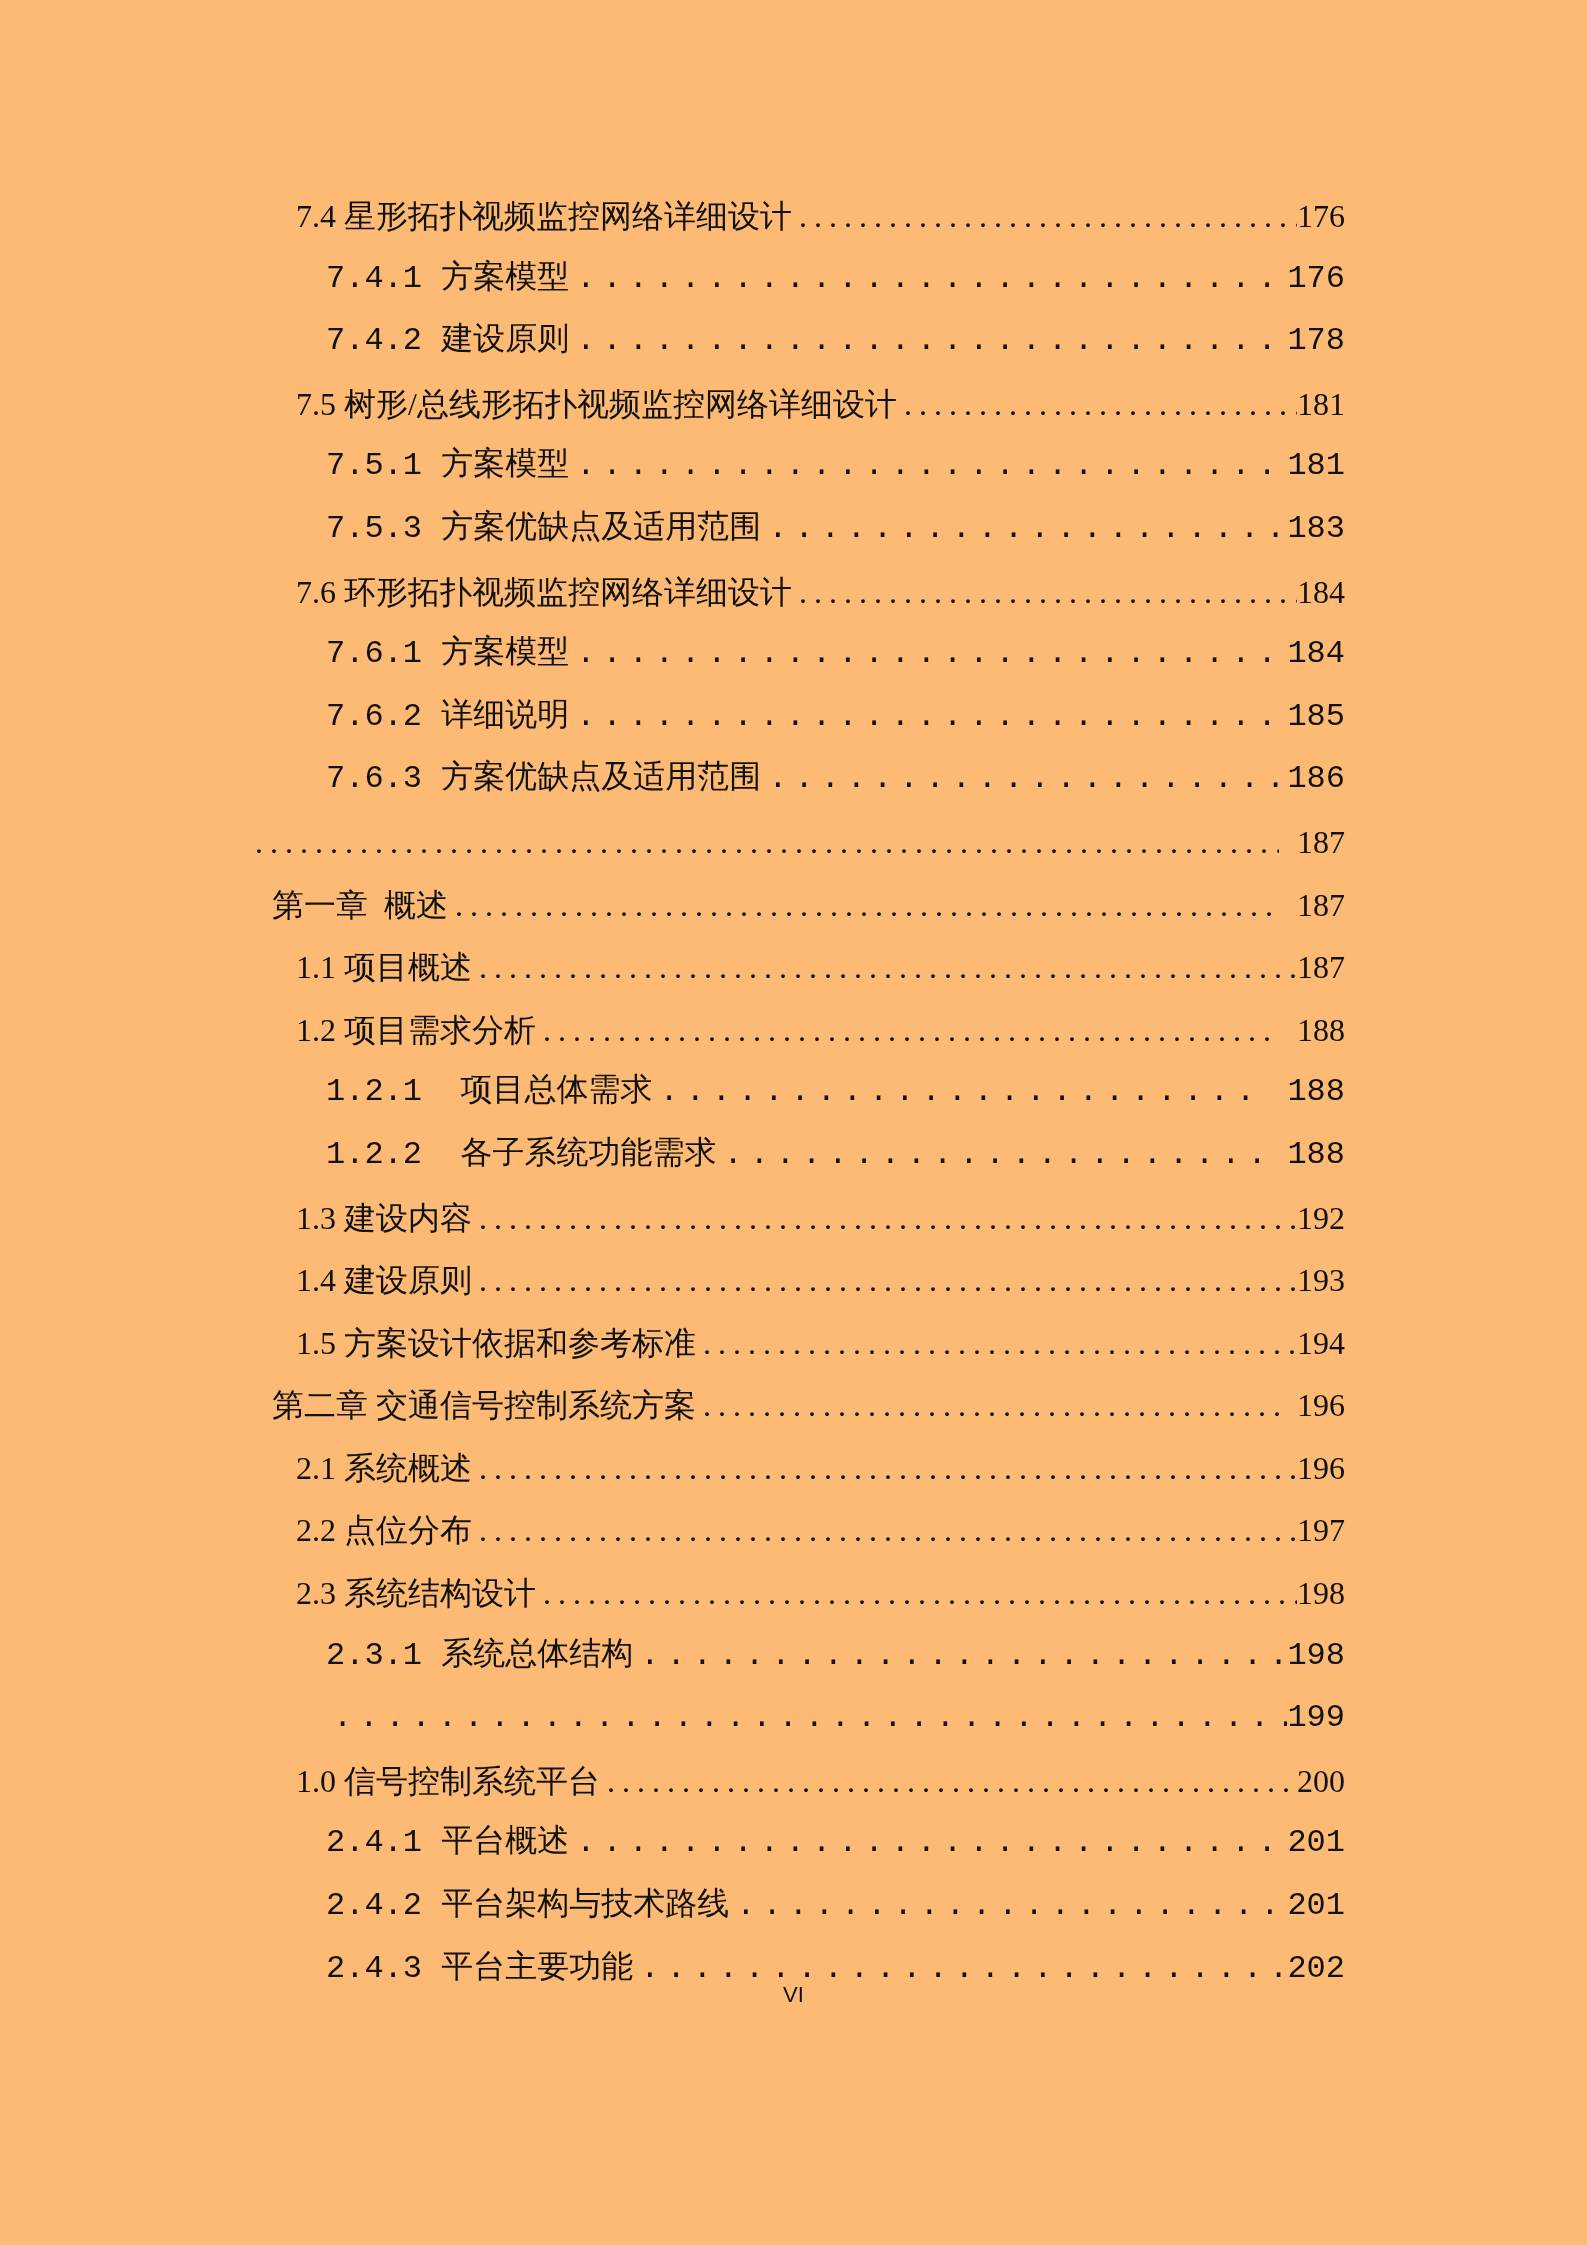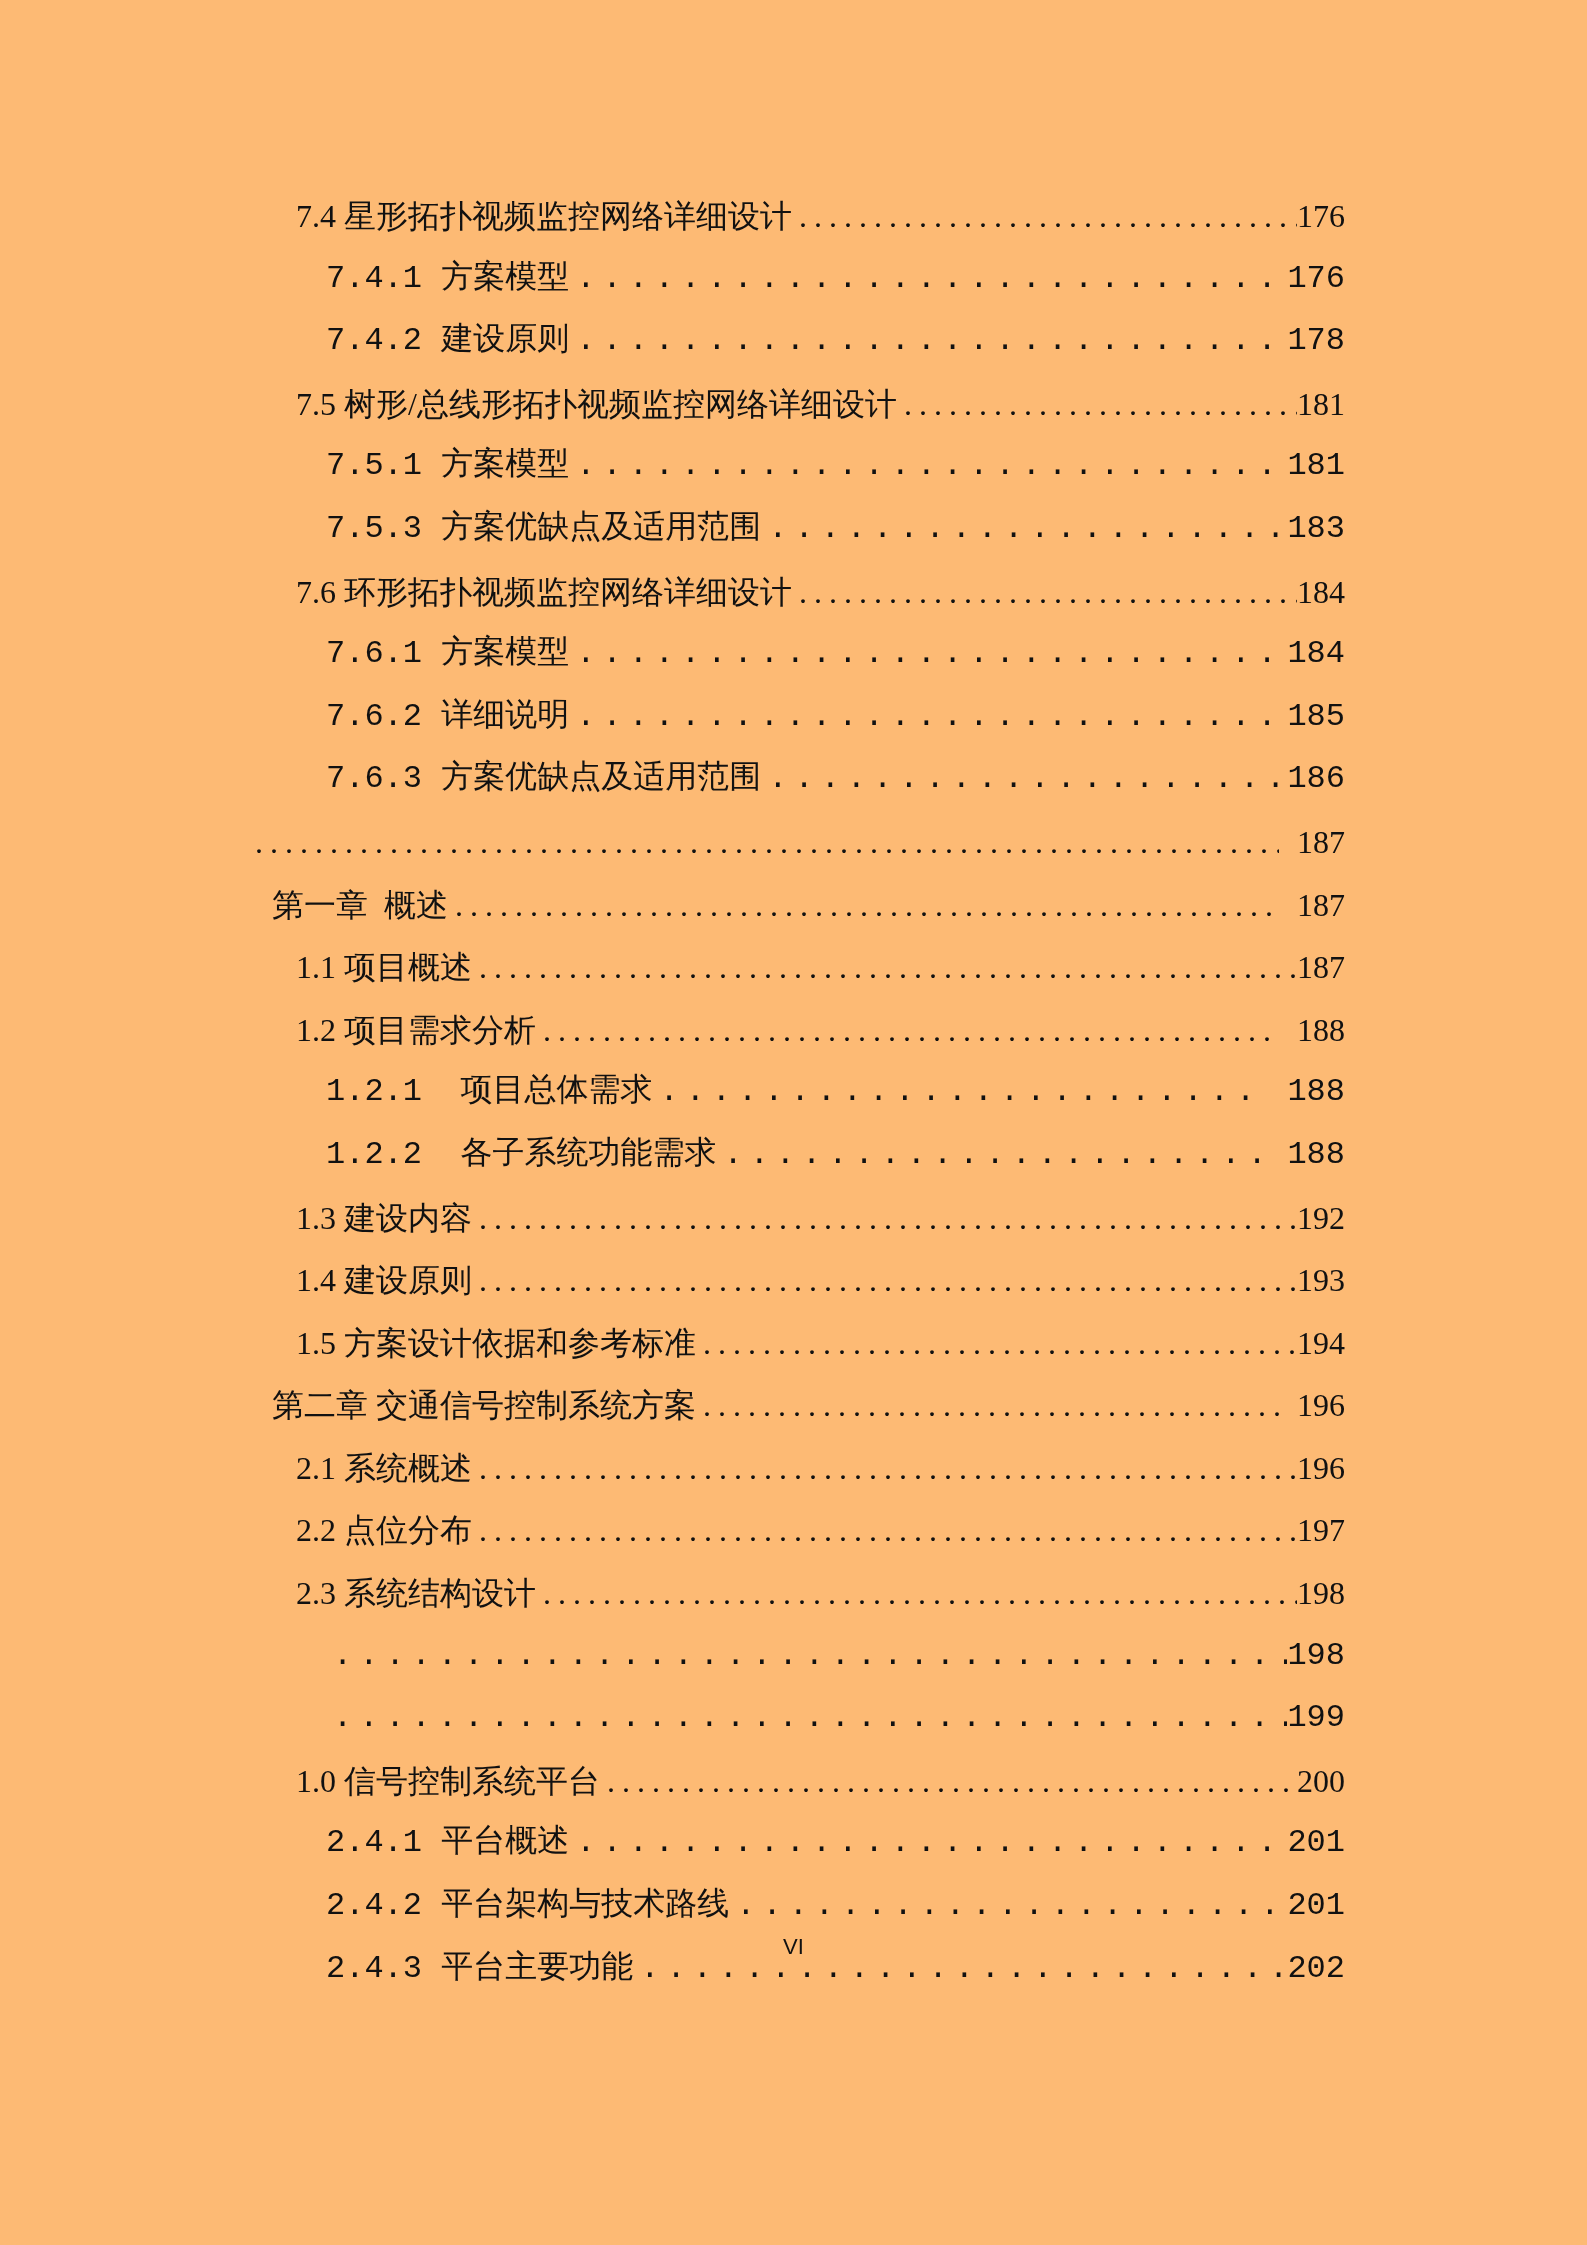--- a/index.html
+++ b/index.html
@@ -52,21 +52,21 @@
   .pagenum {
     flex: 0 0 auto;
     white-space: pre;
     text-align: right;
   }
   .gap .pagenum {
     padding-left: 18px;
   }
   .footer {
     position: absolute;
-    top: 1932px;
+    top: 1980px;
     left: 0;
     width: 1587px;
     text-align: center;
     font-family: "Liberation Sans", "DejaVu Sans", sans-serif;
     font-size: 22px;
     line-height: 30px;
     color: #111111;
   }
 </style>
 </head>
@@ -183,20 +183,21 @@
     <span class="label">2.2 点位分布</span>
     <span class="leader"></span>
     <span class="pagenum">197</span>
   </div>
       <div class="toc-row lv-2">
     <span class="label">2.3 系统结构设计</span>
     <span class="leader"></span>
     <span class="pagenum">198</span>
   </div>
       <div class="toc-row lv-3">
+    <span class="label">2.3.1 系统总体结构</span>
     <span class="leader"></span>
     <span class="pagenum">198</span>
   </div>
       <div class="toc-row lv-3">
     <span class="leader"></span>
     <span class="pagenum">199</span>
   </div>
       <div class="toc-row lv-2">
     <span class="label">1.0 信号控制系统平台</span>
     <span class="leader"></span>

